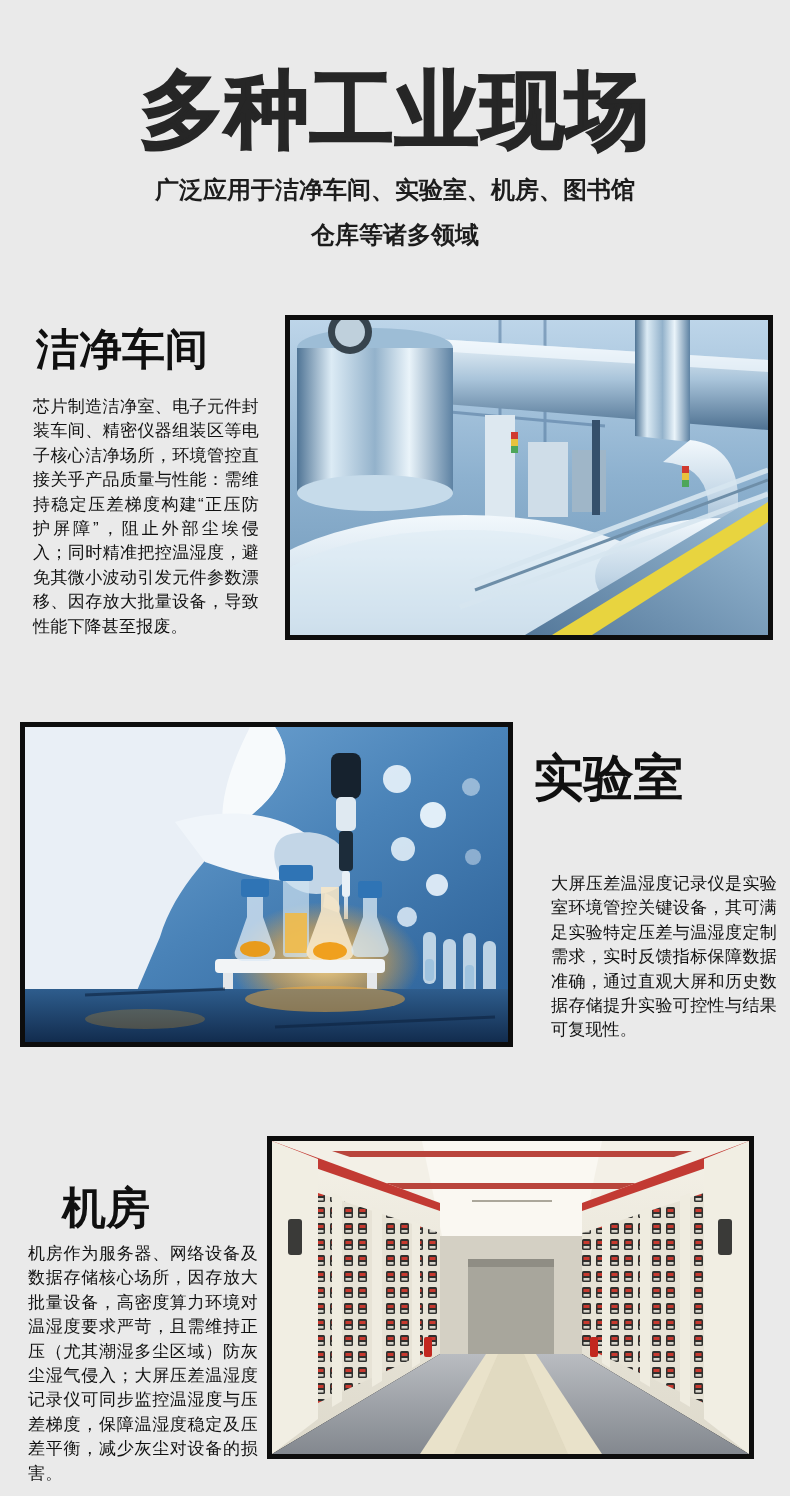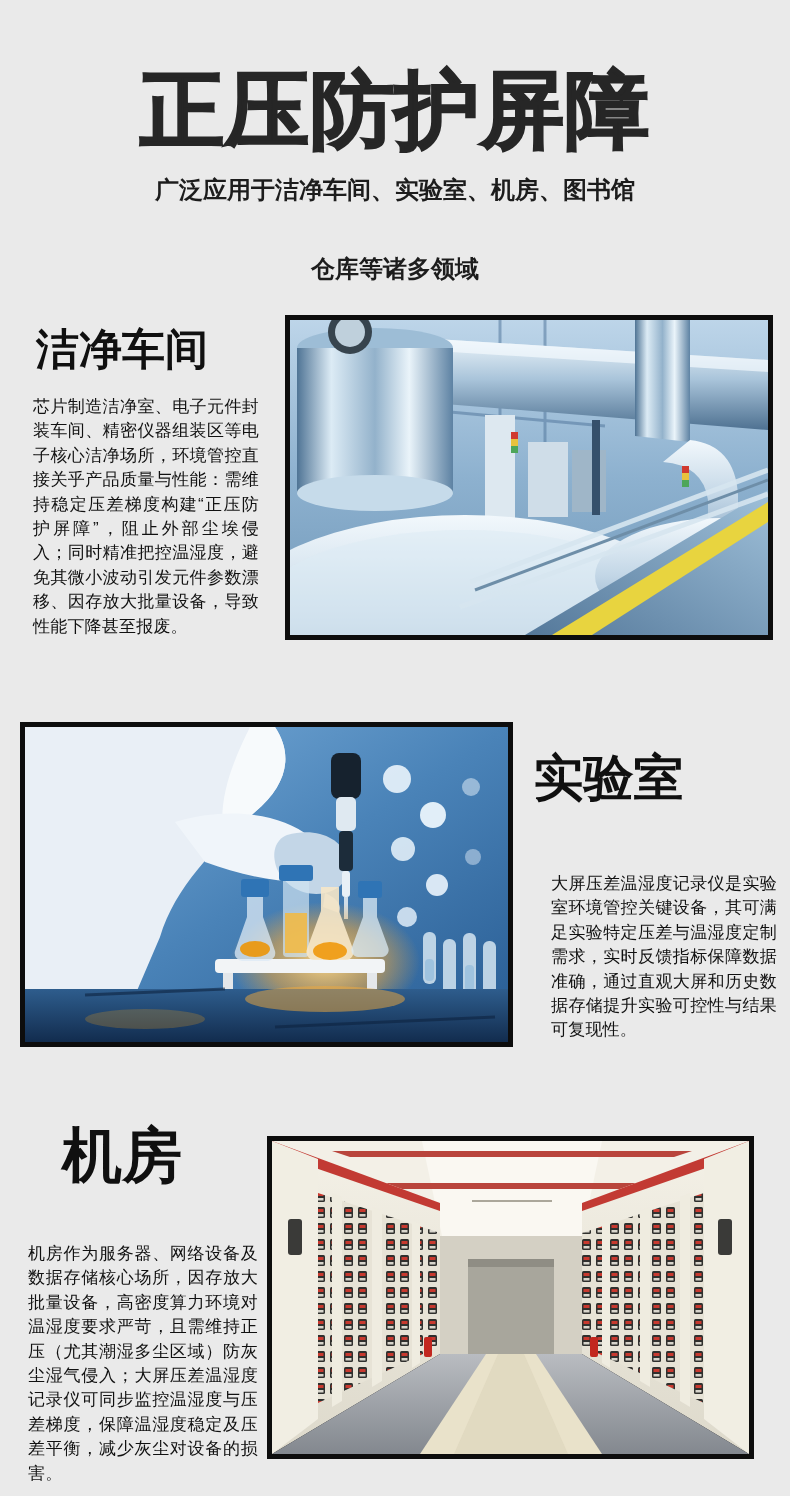--- a/index.html
+++ b/index.html
@@ -12,25 +12,25 @@
   .main-title {
     position:absolute; left:0; top:66px; width:790px; text-align:center;
     font-size:84px; line-height:1.06; font-weight:900; color:#262626;
     letter-spacing:1px; -webkit-text-stroke:2px #262626;
   }
   .sub {
     position:absolute; left:0; width:790px; text-align:center;
     font-size:24px; font-weight:700; color:#1c1c1c;
   }
   .sub1 { top:174px; }
-  .sub2 { top:219px;margin-top:34px; }
+  .sub2 { top:219px; }
   .sec-title { position:absolute; font-weight:700; color:#101010; line-height:1.05; }
   .t1 { left:36px;  top:327px;  font-size:43px; }
   .t2 { left:483px; top:752px;  width:251px; text-align:center; font-size:50px; }
-  .t3 { left:62px;  top:1124px; font-size:60px; }
+  .t3 { left:62px;  top:1185px; font-size:44px; }
   .body-text {
     position:absolute; font-size:17px; line-height:24.4px; color:#111;
     text-align:justify; letter-spacing:0.2px;
   }
   .b1 { left:33px;  top:395px;  width:226px; }
   .b2 { left:551px; top:872px;  width:226px; }
   .b3 { left:28px;  top:1242px; width:230px; }
   .frame {
     position:absolute; border:5px solid #0d0d0d; background:#0d0d0d;
   }
@@ -38,21 +38,21 @@
   .f2 { left:20px;  top:722px;  width:493px; height:325px; }
   .f3 { left:267px; top:1136px; width:487px; height:323px; }
   .frame svg { display:block; width:100%; height:100%; }
 </style>
 </head>
 <body>
 
 <div class="page">
 
   <header>
-    <h1 class="main-title">正压防护屏障</h1>
+    <h1 class="main-title">多种工业现场</h1>
     <p class="sub sub1">广泛应用于洁净车间、实验室、机房、图书馆</p>
     <p class="sub sub2">仓库等诸多领域</p>
   </header>
 
   <section>
     <h2 class="sec-title t1">洁净车间</h2>
     <p class="body-text b1">芯片制造洁净室、电子元件封装车间、精密仪器组装区等电子核心洁净场所，环境管控直接关乎产品质量与性能：需维持稳定压差梯度构建“正压防护屏障”，阻止外部尘埃侵入；同时精准把控温湿度，避免其微小波动引发元件参数漂移、因存放大批量设备，导致性能下降甚至报废。</p>
     <figure class="frame f1">
       <svg viewBox="0 0 478 315" preserveAspectRatio="none">
         <defs>

